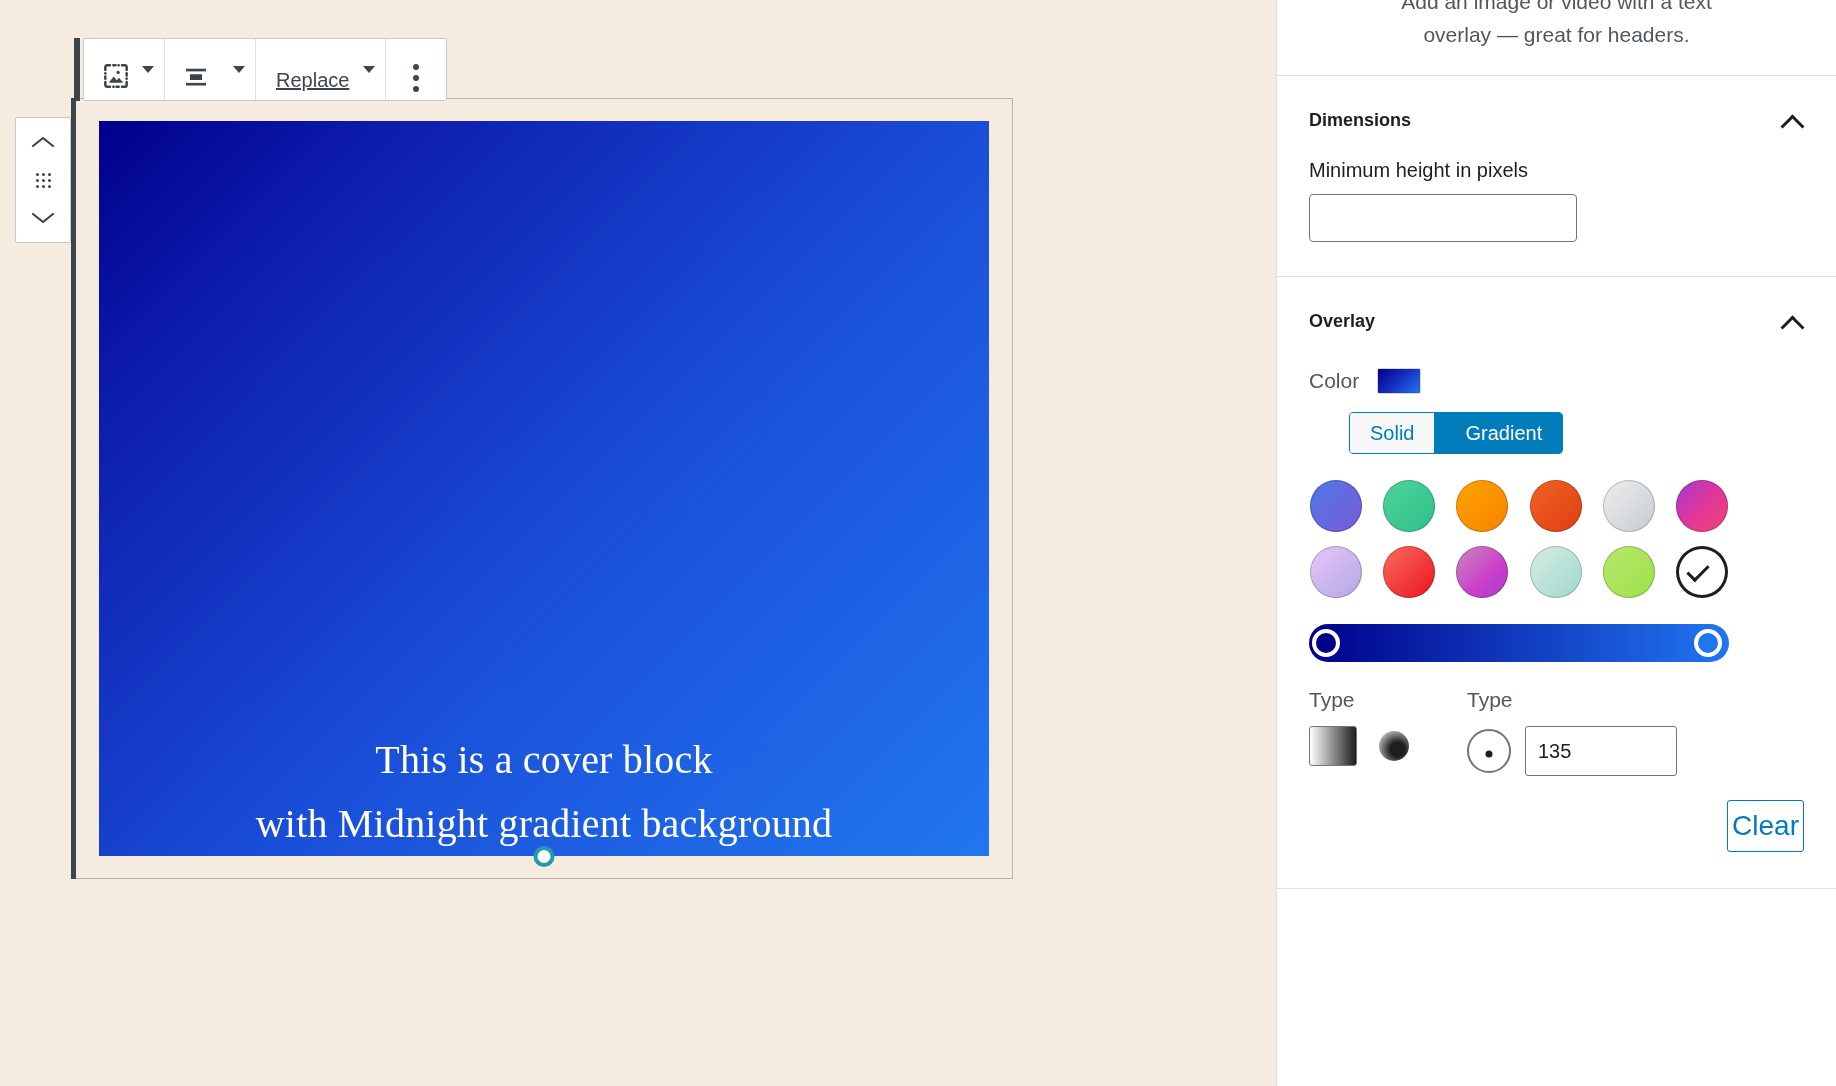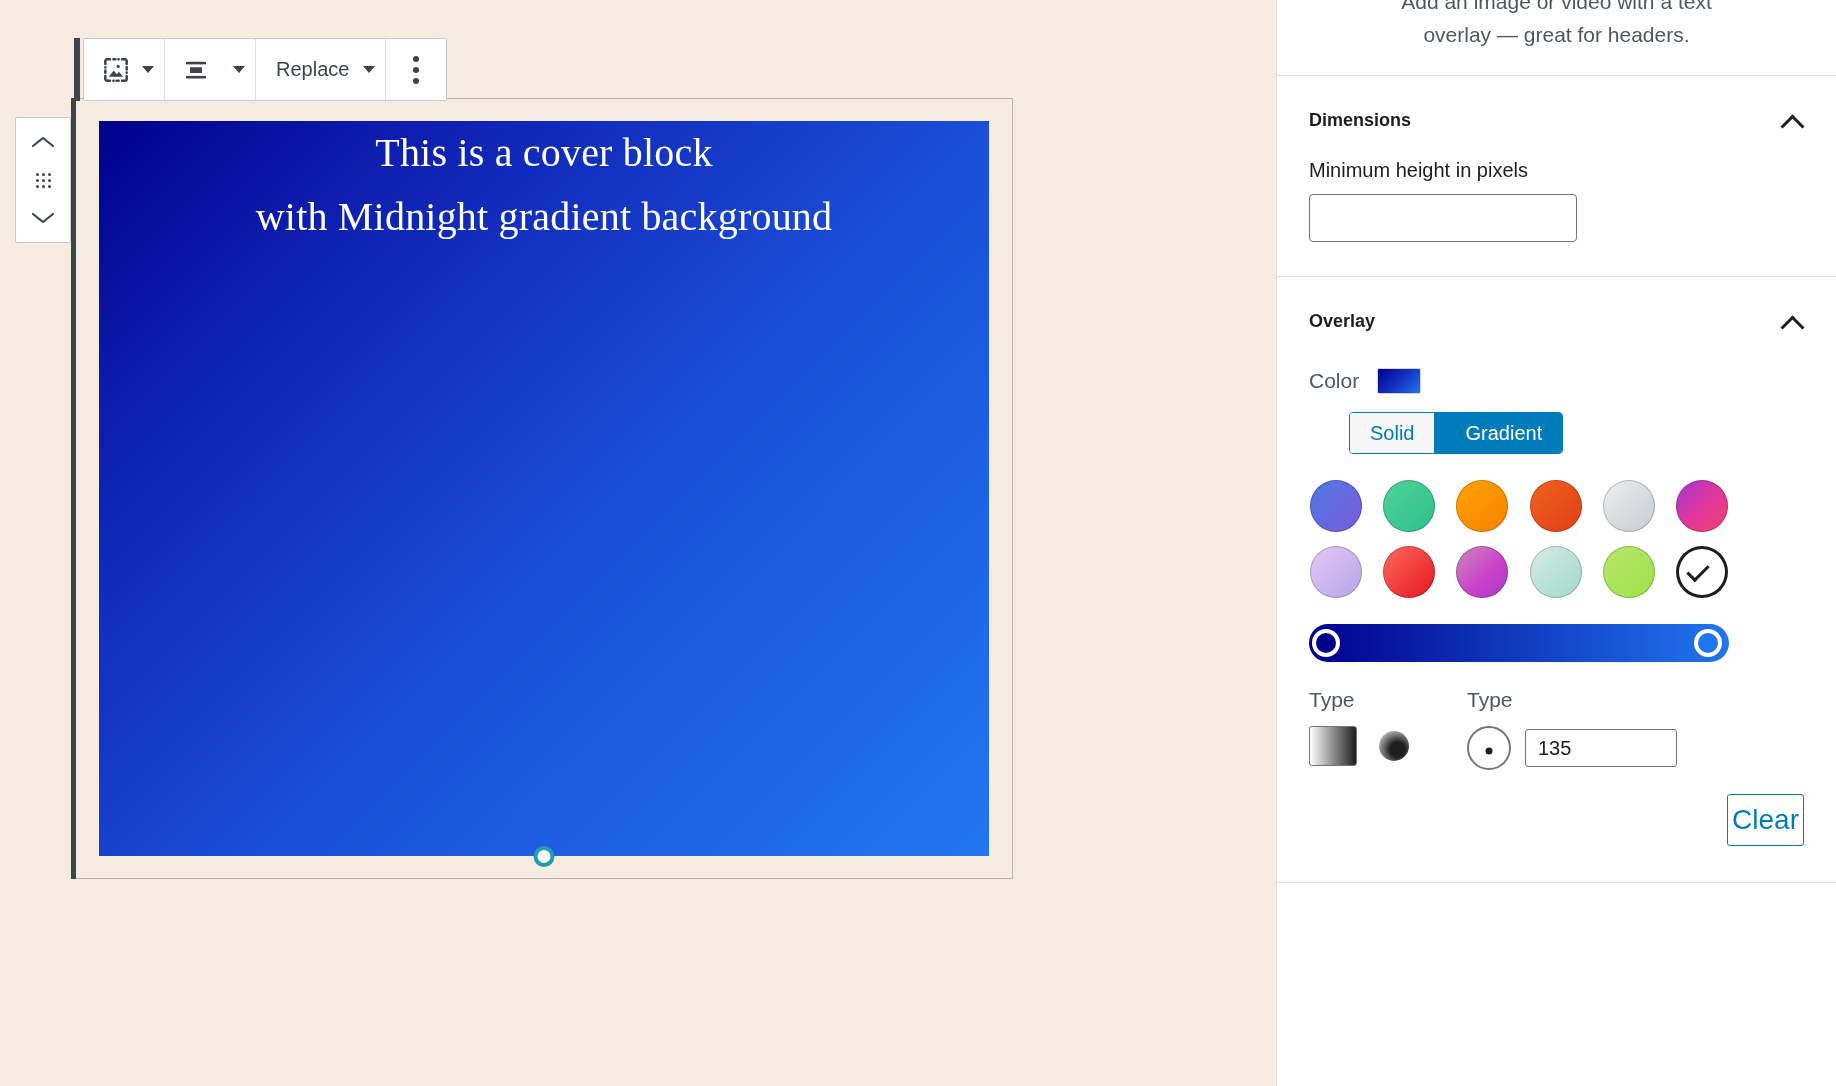--- a/index.html
+++ b/index.html
@@ -87,28 +87,29 @@
   }
   .tb-group {
     display: flex;
     align-items: center;
     border-right: 1px solid #e0e0e0;
     padding: 0 10px;
     height: 100%;
   }
   .tb-group:last-child { border-right: 0; }
   .tb-btn {
-    display: flex; align-items: center; justify-content: center;
+    display: flex; align-items: flex-end; justify-content: center;
     height: 44px;
     min-width: 40px;
     padding: 0 6px;
     background: transparent;
     border: 0;
     cursor: pointer;
     color: #3d444b;
+    text-decoration: underline;
   }
   .tb-caret {
     width: 0; height: 0;
     border-left: 6px solid transparent;
     border-right: 6px solid transparent;
     border-top: 7px solid #3d444b;
     margin-left: 4px;
     cursor: pointer;
   }
   .tb-text {
@@ -139,21 +140,21 @@
     background: #3d444b;
   }
   .cover-block {
     position: absolute;
     left: 27px;
     top: 22px;
     width: 890px;
     height: 735px;
     display: flex;
     align-items: center;
-    justify-content: flex-start;
+    justify-content: flex-end;
     flex-direction: column;
   }
   .cover-text {
     position: relative;
     color: #ffffff;
     font-family: "Liberation Serif", serif;
     font-size: 40px;
     line-height: 1.6;
     text-align: center;
     z-index: 2;
@@ -380,21 +381,21 @@
   .angle-dial::after {
     content: "";
     position: absolute;
     width: 7px; height: 7px;
     border-radius: 50%;
     background: #1e1e1e;
     left: 50%; top: 58%;
     transform: translate(-50%, -50%);
   }
   .angle-input {
-    width: 152px; height: 38px;
+    width: 152px; height: 50px;
     border: 1px solid #757575;
     border-radius: 3px;
     font-size: 20px;
     padding: 0 12px;
     color: #1e1e1e;
     background: #ffffff;
     font-family: "Liberation Sans", sans-serif;
   }
 
   .clear-row { display: flex; justify-content: flex-end; padding-bottom: 6px; }

